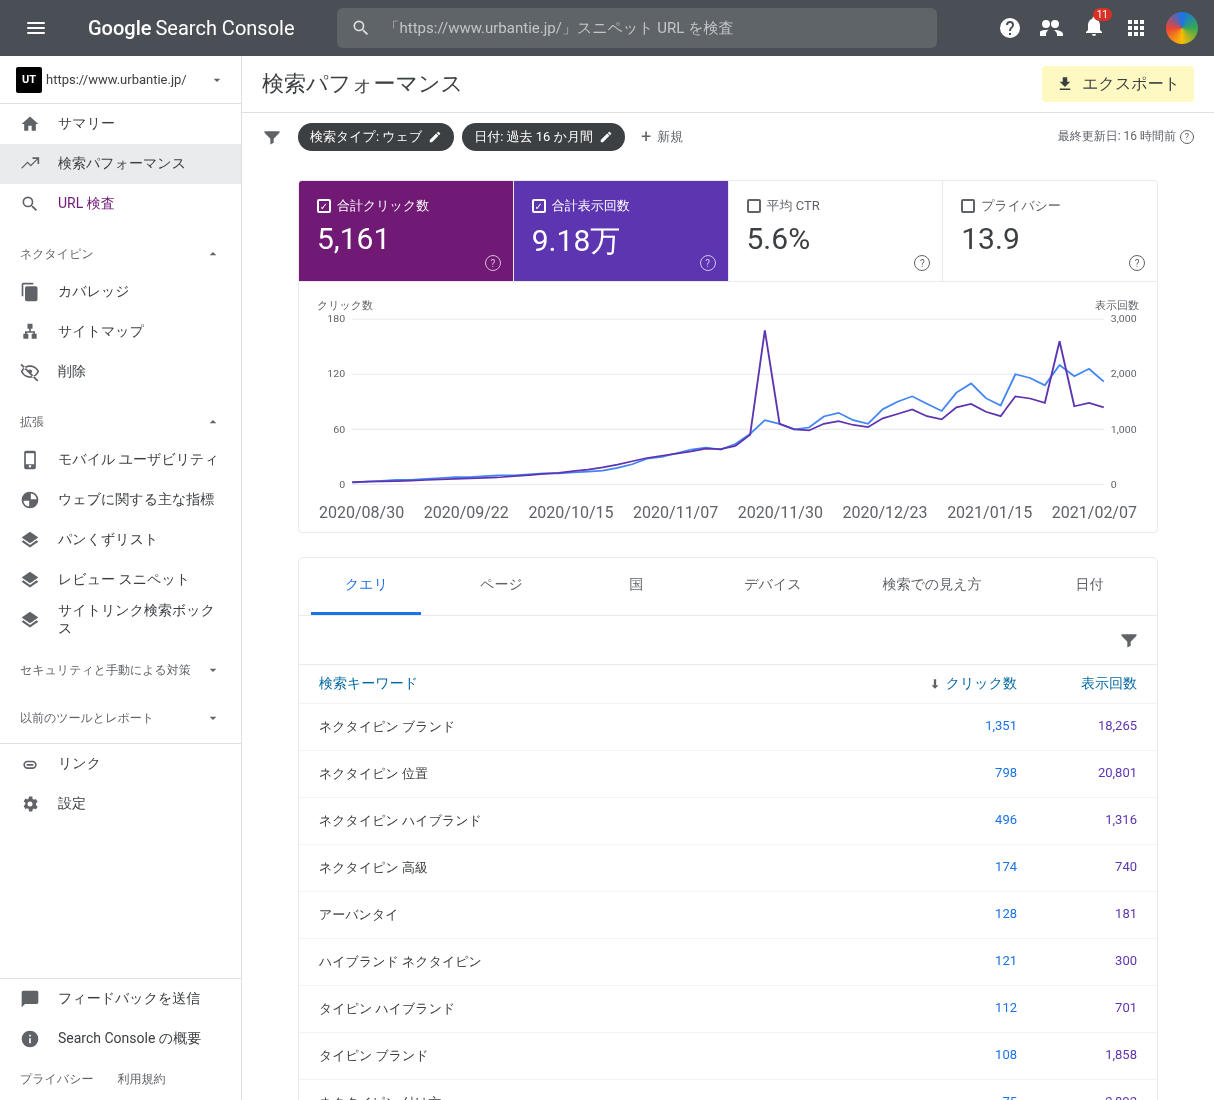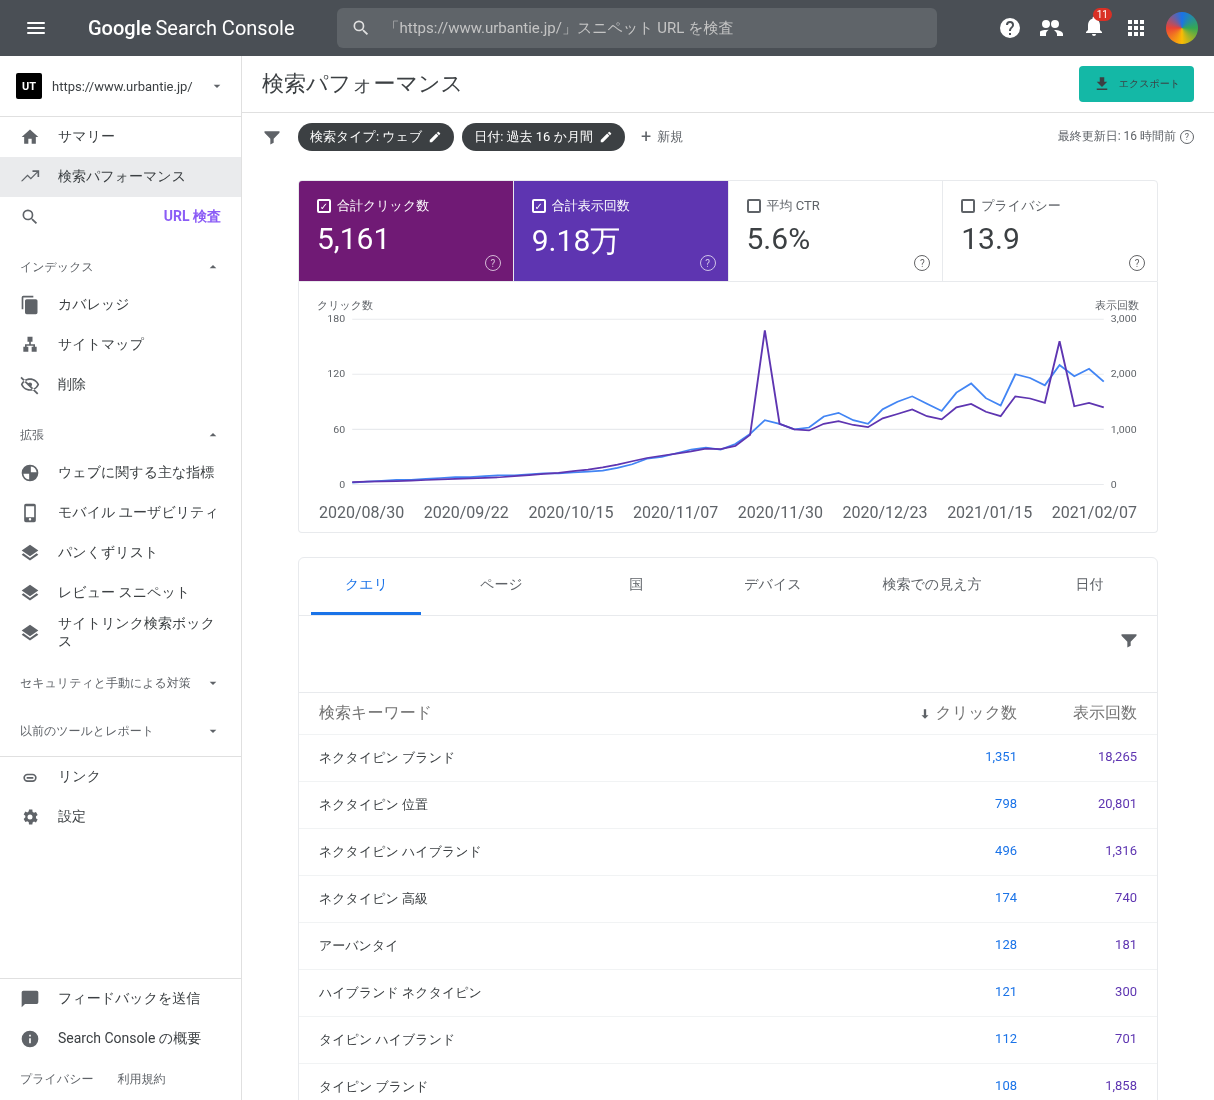--- a/index.html
+++ b/index.html
@@ -16,37 +16,37 @@
 .search-bar svg { fill:#e0e0e0; }
 .search-ph { color:#c4c4c4; font-size:15px; }
 .hdr-icons { margin-left:auto; display:flex; align-items:center; gap:18px; }
 .hdr-ico { width:24px; height:24px; fill:#fff; cursor:pointer; position:relative; }
 .badge { position:absolute; top:-6px; right:-6px; background:#d93025; color:#fff; font-size:10px; border-radius:8px; padding:1px 4px; }
 .avatar { width:32px; height:32px; border-radius:50%; background:conic-gradient(#1a73e8,#34a853,#fbbc04,#ea4335,#1a73e8); }
 
 
 .layout { display:flex; height:calc(100% - 56px); }
 .sidebar { width:242px; border-right:1px solid #e0e0e0; display:flex; flex-direction:column; font-size:14px; overflow-y:auto; }
-.site-sel { height:61px; display:flex; align-items:center; padding:0 16px; gap:10px; border-bottom:1px solid #e0e0e0; cursor:pointer; }
+.site-sel { height:48px; display:flex; align-items:center; padding:0 16px; gap:4px; border-bottom:1px solid #e0e0e0; cursor:pointer; }
 .site-badge { width:26px; height:26px; background:#000; color:#fff; font-size:11px; font-weight:700; display:flex; align-items:center; justify-content:center; border-radius:2px; }
 .site-url { flex:1; color:#3c4043; font-size:13px; }
 .chev { width:16px; height:16px; fill:#5f6368; }
 .nav-item { height:40px; display:flex; align-items:center; padding:0 20px; gap:18px; color:#3c4043; cursor:pointer; }
 .nav-item.active { background:#eaebed; font-weight:500; }
-.nav-item.bold { font-weight:700; color:#8b5cf6;justify-content:space-between; }
+.nav-item.bold { font-weight:400; color:#701a75; }
 .nav-ico { width:20px; height:20px; fill:#5f6368; flex-shrink:0; }
 .nav-section { height:36px; display:flex; align-items:center; padding:0 20px; color:#5f6368; font-size:12px; cursor:pointer; justify-content:space-between; }
 .sb-foot { margin-top:auto; border-top:1px solid #e0e0e0; }
 .sb-legal { padding:12px 20px; display:flex; gap:24px; font-size:12px; color:#5f6368; }
 
 
 .main { flex:1; overflow-y:auto; background:#fff; }
 .pg-head { height:56px; display:flex; align-items:center; justify-content:space-between; padding:0 20px; }
 .pg-title { font-size:22px; color:#3c4043; }
-.export-btn { height:36px; background:#14b8a6; border:none; border-radius:4px; padding:0 14px; display:flex; align-items:center; gap:8px; font-size:10px; color:#3c4043; cursor:pointer; }
+.export-btn { height:36px; background:#fef9c3; border:none; border-radius:4px; padding:0 14px; display:flex; align-items:center; gap:8px; font-size:16px; color:#3c4043; cursor:pointer; }
 .filters { height:48px; border-top:1px solid #e0e0e0; display:flex; align-items:center; padding:0 20px; gap:8px; }
 .filt-ico { width:20px; height:20px; fill:#5f6368; margin-right:8px; }
 .chip { height:28px; background:#3c4043; color:#fff; border-radius:14px; padding:0 12px; display:flex; align-items:center; gap:6px; font-size:13px; cursor:pointer; }
 .chip-add { height:28px; display:flex; align-items:center; gap:6px; color:#5f6368; font-size:13px; padding:0 8px; cursor:pointer; }
 .last-upd { margin-left:auto; color:#5f6368; font-size:12px; display:flex; align-items:center; gap:4px; }
 
 .content { padding:20px 56px; }
 
 
 .metrics { display:flex; border:1px solid #e8eaed; border-radius:4px 4px 0 0; overflow:hidden; }
@@ -68,21 +68,21 @@
 .chart-svg { width:100%; height:180px; }
 .xticks { display:flex; justify-content:space-between; font-size:16px; color:#5f6368; margin-top:4px; padding:0 2px; }
 
 
 .tbl-card { margin-top:24px; border:1px solid #e8eaed; border-radius:6px; }
 .tabs { display:flex; border-bottom:1px solid #e8eaed; }
 .tab { flex:0 0 auto; padding:18px 28px; font-size:14px; color:#5f6368; cursor:pointer; text-align:center; min-width:110px; }
 .tab.active { color:#1a73e8; border-bottom:3px solid #1a73e8; font-weight:500; }
 .tabs-spread { display:flex; width:100%; justify-content:space-around; }
 .tbl-filter-row { height:48px; display:flex; align-items:center; justify-content:flex-end; padding:0 18px; }
-.tbl-head { display:flex; padding:10px 20px; font-size:16px; color:#737373; border-top:1px solid #e8eaed;margin-top:28px; }
+.tbl-head { display:flex; padding:10px 20px; font-size:14px; color:#0369a1; border-top:1px solid #e8eaed; }
 .col-kw { flex:1; }
 .col-c { width:120px; text-align:right; display:flex; align-items:center; justify-content:flex-end; gap:4px; }
 .col-i { width:120px; text-align:right; }
 .trow { display:flex; padding:14px 20px; font-size:13px; border-top:1px solid #f1f3f4; }
 .trow .kw { flex:1; color:#3c4043; }
 .trow .cv { width:120px; text-align:right; color:#1a73e8; }
 .trow .iv { width:120px; text-align:right; color:#5e35b1; }
 
 .pen { width:14px; height:14px; fill:#fff; }
 </style>
@@ -152,21 +152,21 @@
         </div>
         <div class="nav-item bold">
     <svg class="nav-ico" viewBox="0 0 24 24">
             <path d="M15.5 14h-.79l-.28-.27A6.471 6.471 0 0016 9.5 6.5 6.5 0 109.5 16c1.61 0 3.09-.59 4.23-1.57l.27.28v.79l5 4.99L20.49 19l-4.99-5zM9.5 14A4.5 4.5 0 119.5 5a4.5 4.5 0 010 9z"></path>
           </svg>
     <span>URL 検査</span>
         </div>
       </div>
     <div style="height:12px"></div>
     <div class="nav-section">
-      <span>インデックス</span>
+      <span>ネクタイピン</span>
       <svg class="chev" viewBox="0 0 24 24">
           <path d="M7 14l5-5 5 5z"></path>
         </svg>
     </div>
     <div id="nav-index">
         <div class="nav-item">
     <svg class="nav-ico" viewBox="0 0 24 24">
             <path d="M16 1H4a2 2 0 00-2 2v14h2V3h12V1zm3 4H8a2 2 0 00-2 2v14a2 2 0 002 2h11a2 2 0 002-2V7a2 2 0 00-2-2z"></path>
           </svg>
     <span>カバレッジ</span>
@@ -187,29 +187,29 @@
     <div style="height:12px"></div>
     <div class="nav-section">
       <span>拡張</span>
       <svg class="chev" viewBox="0 0 24 24">
           <path d="M7 14l5-5 5 5z"></path>
         </svg>
     </div>
     <div id="nav-ext">
         <div class="nav-item">
     <svg class="nav-ico" viewBox="0 0 24 24">
+            <path d="M17 1H7a2 2 0 00-2 2v18a2 2 0 002 2h10a2 2 0 002-2V3a2 2 0 00-2-2zm-5 20a1.5 1.5 0 110-3 1.5 1.5 0 010 3zm5-4H7V4h10v13z"></path>
+          </svg>
+    <span>モバイル ユーザビリティ</span>
+        </div>
+        <div class="nav-item">
+    <svg class="nav-ico" viewBox="0 0 24 24">
             <path d="M12 2a10 10 0 100 20 10 10 0 000-20zm1 2.07a8 8 0 016.93 6.93H13V4.07zM4.07 13H11v6.93A8 8 0 014.07 13z"></path>
           </svg>
     <span>ウェブに関する主な指標</span>
-        </div>
-        <div class="nav-item">
-    <svg class="nav-ico" viewBox="0 0 24 24">
-            <path d="M17 1H7a2 2 0 00-2 2v18a2 2 0 002 2h10a2 2 0 002-2V3a2 2 0 00-2-2zm-5 20a1.5 1.5 0 110-3 1.5 1.5 0 010 3zm5-4H7V4h10v13z"></path>
-          </svg>
-    <span>モバイル ユーザビリティ</span>
         </div>
         <div class="nav-item">
     <svg class="nav-ico" viewBox="0 0 24 24">
             <path d="M12 2L2 9l10 7 10-7-10-7zm0 16l-8-5.6L2 14l10 7 10-7-2-1.6L12 18z"></path>
           </svg>
     <span>パンくずリスト</span>
         </div>
         <div class="nav-item">
     <svg class="nav-ico" viewBox="0 0 24 24">
             <path d="M12 2L2 9l10 7 10-7-10-7zm0 16l-8-5.6L2 14l10 7 10-7-2-1.6L12 18z"></path>

